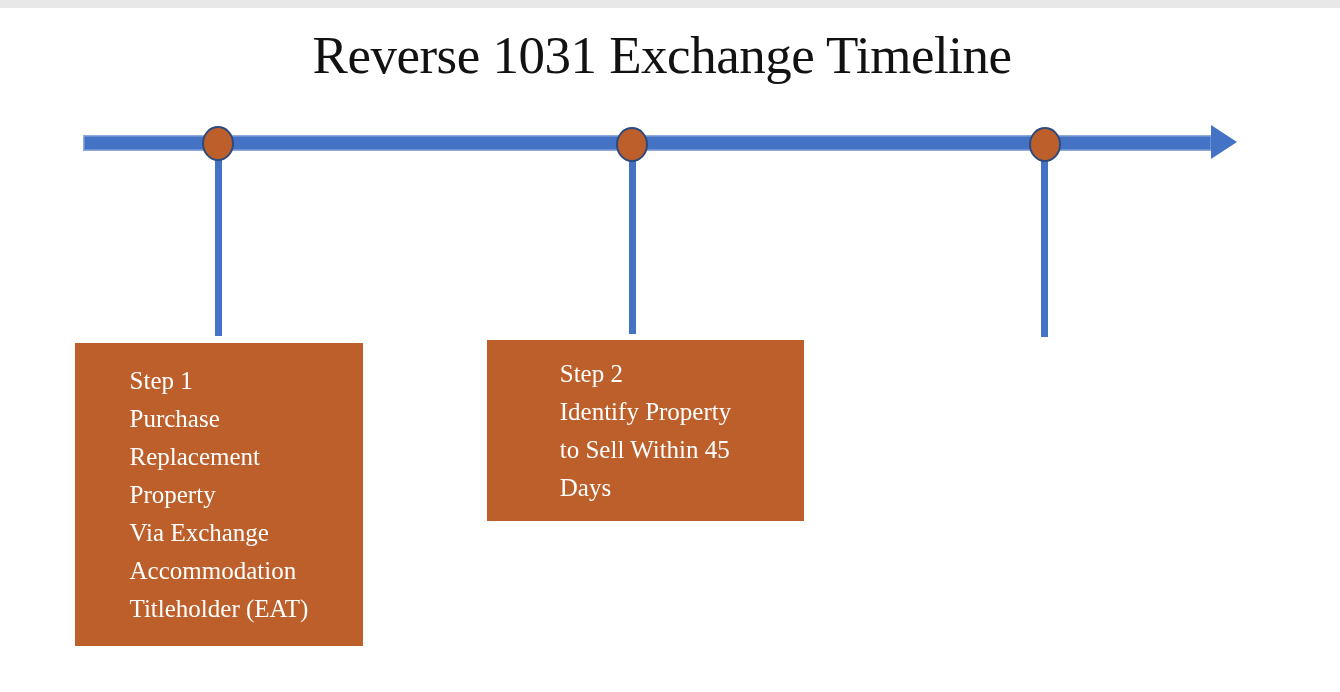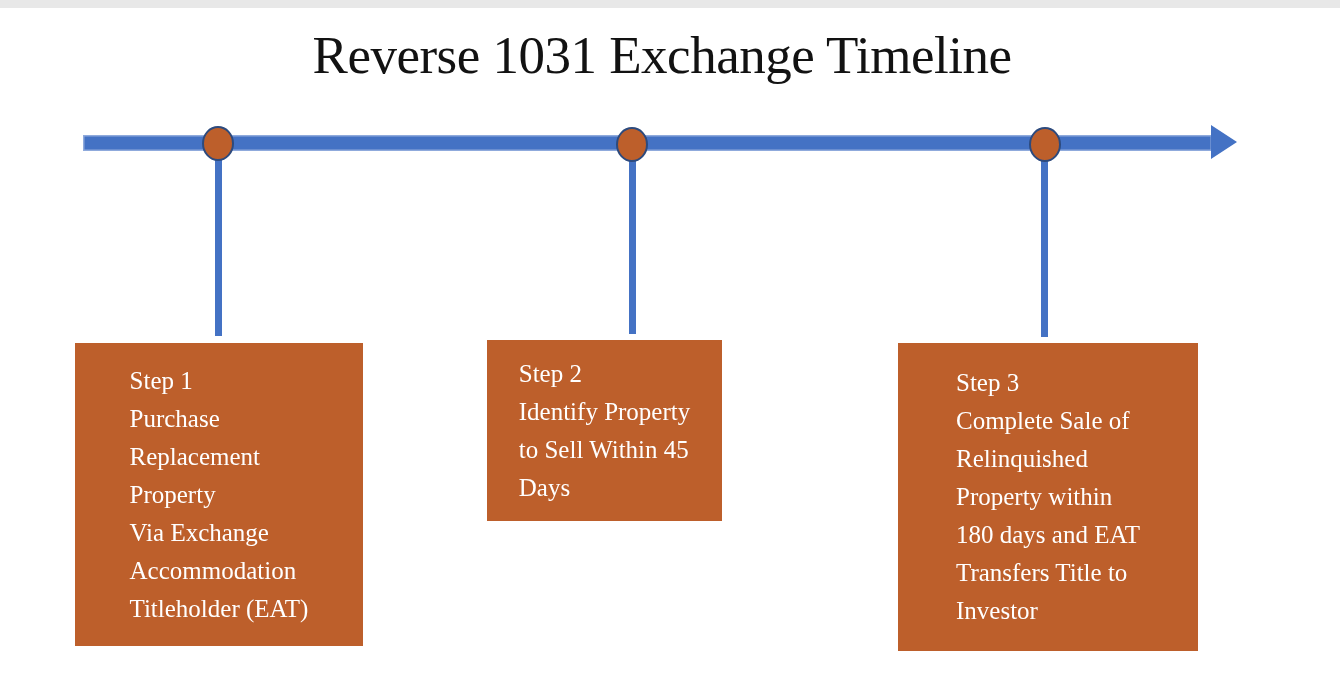--- a/index.html
+++ b/index.html
@@ -71,21 +71,21 @@
     color:var(--box-text);
     display:flex;
     align-items:center;
     justify-content:center;
     text-align:left;
     font-size:25px;
     line-height:38px;
     white-space:pre-line;
   }
   .step-box.b1{left:75px;top:335px;width:288px;height:303px;}
-  .step-box.b2{left:487px;top:332px;width:235px;height:181px;}
+  .step-box.b2{left:487px;top:332px;width:317px;height:181px;}
   .step-box.b3{left:898px;top:335px;width:300px;height:308px;}
 </style>
 </head>
 <body>
 
 <div class="canvas">
 
   <div class="title">Reverse 1031 Exchange Timeline</div>
 
   <div class="shaft"></div>
@@ -105,21 +105,14 @@
 Property
 Via Exchange
 Accommodation
 Titleholder (EAT)</div>
 
   <div class="step-box b2">Step 2
 Identify Property
 to Sell Within 45
 Days</div>
 
-  <div class="step-box b3">Step 3
-Complete Sale of
-Relinquished
-Property within
-180 days and EAT
-Transfers Title to
-Investor</div>
 
 </div>
 
 </body></html>

